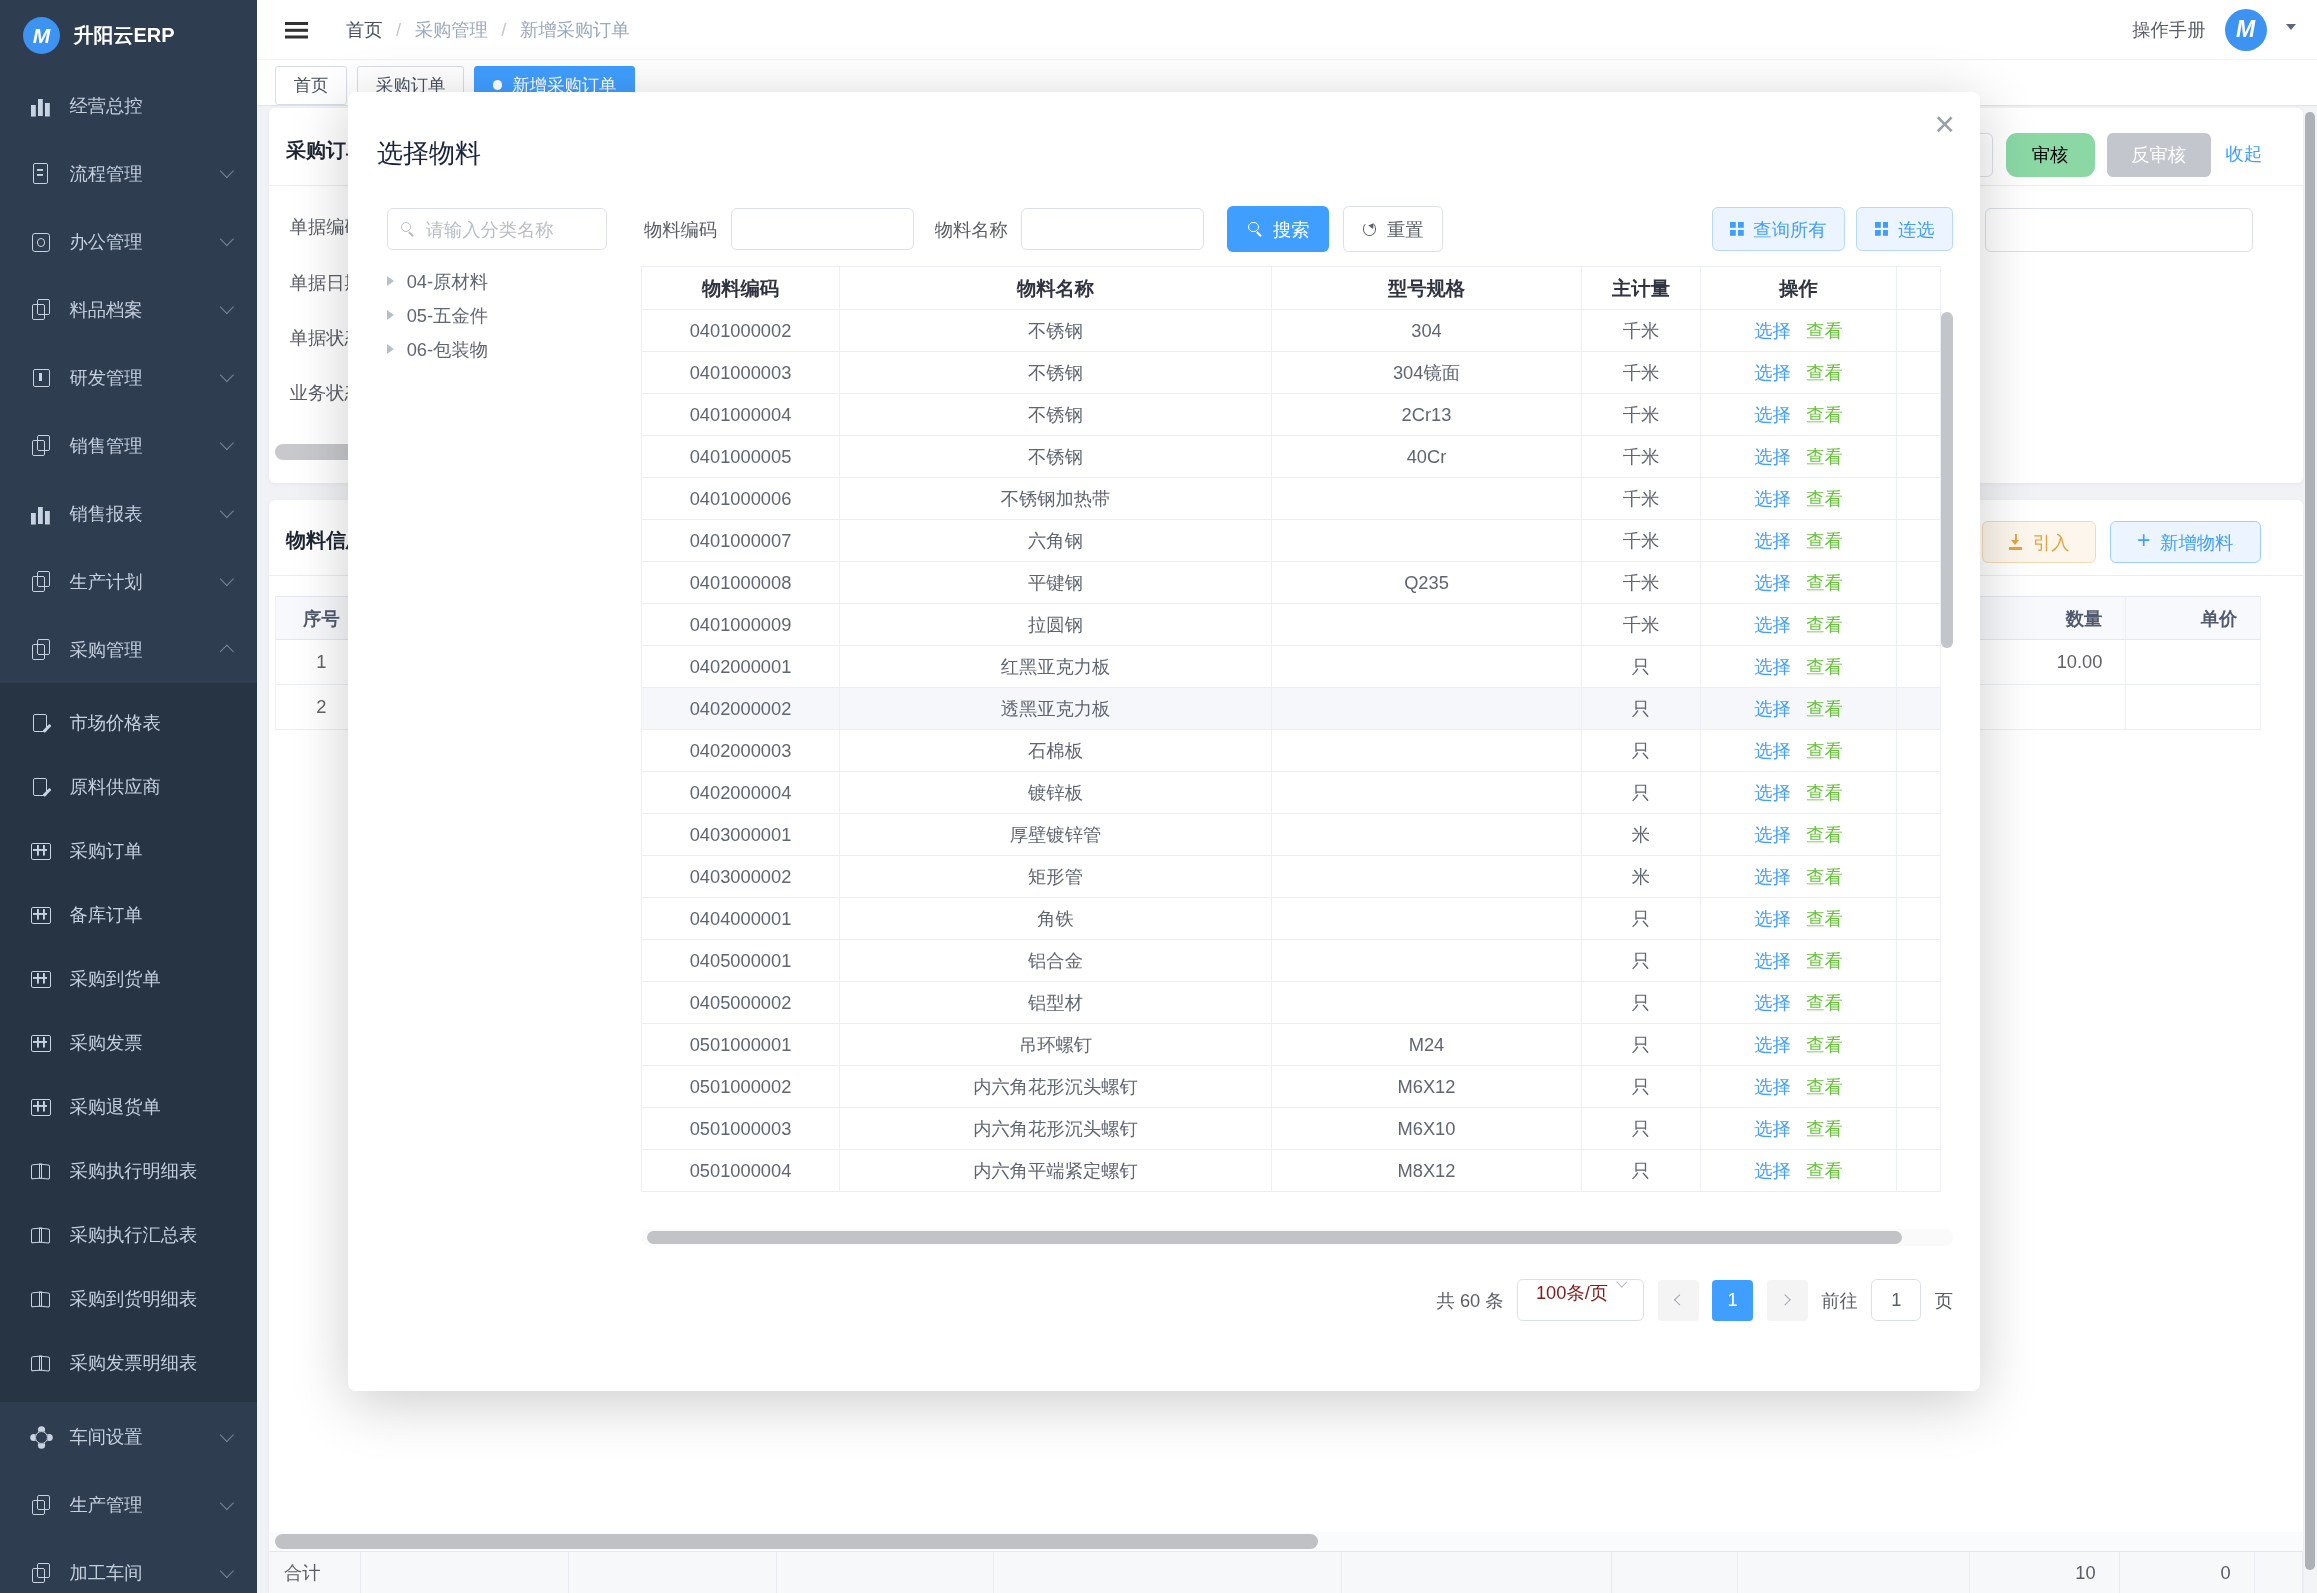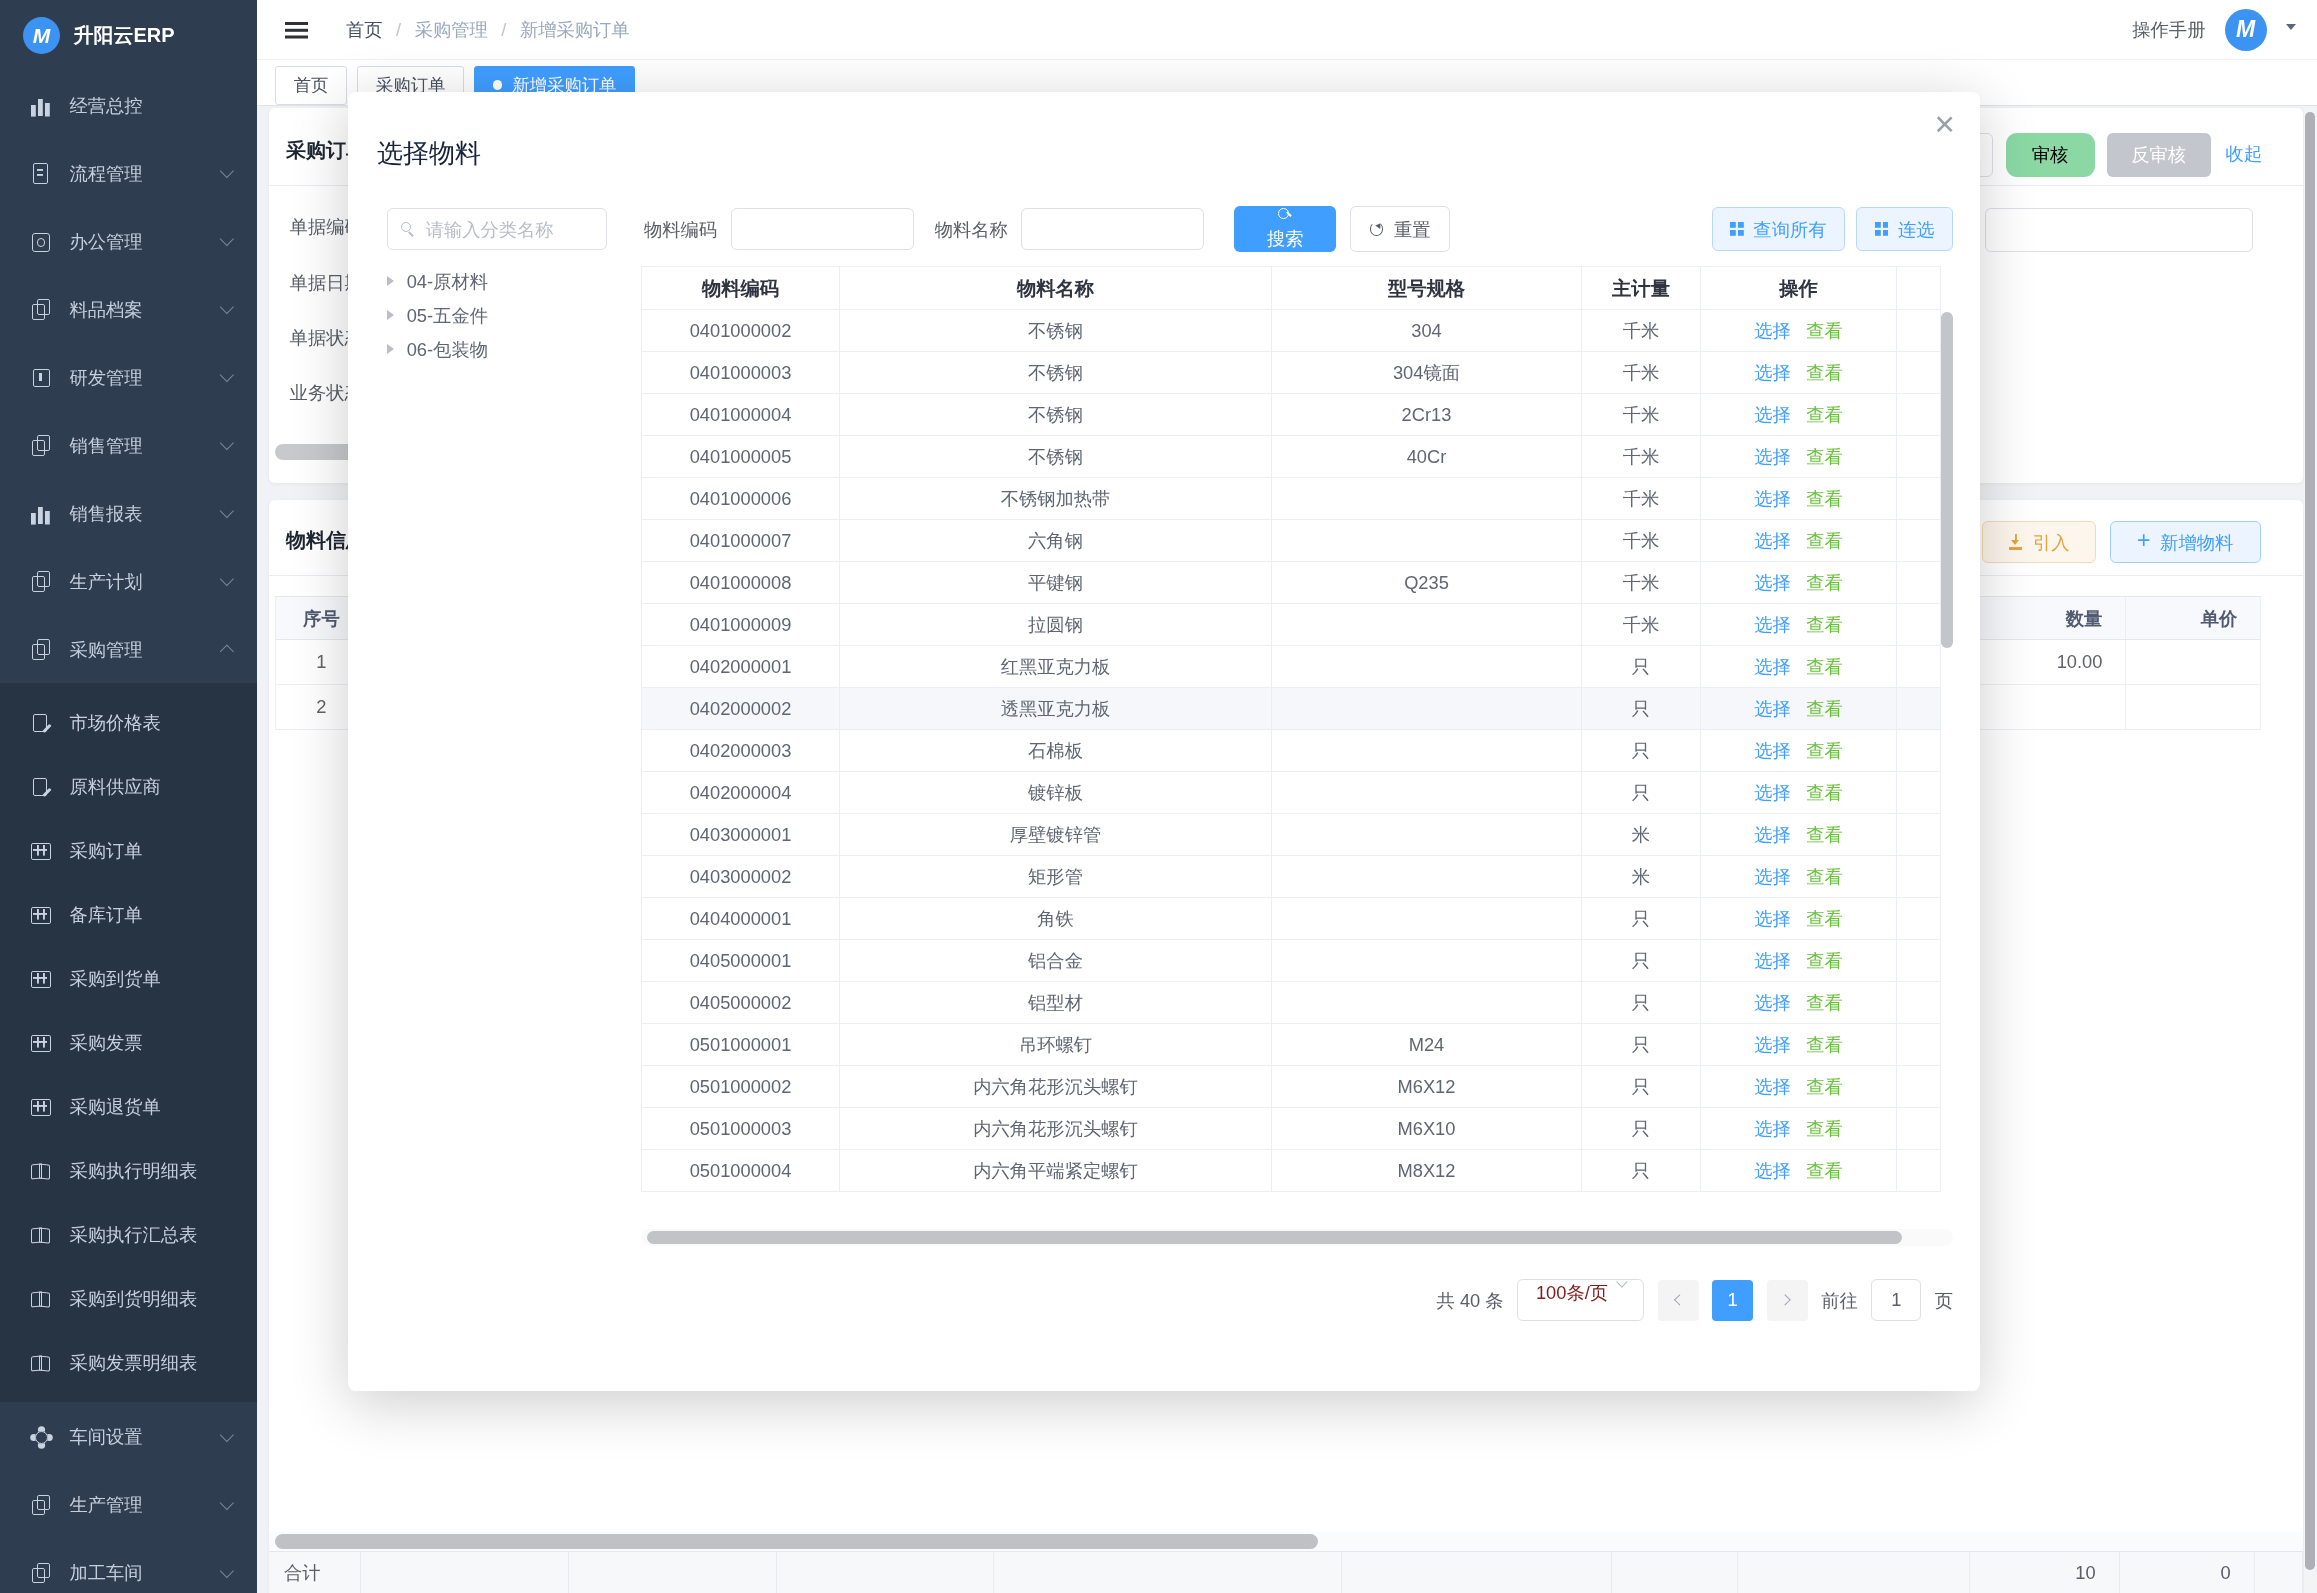--- a/index.html
+++ b/index.html
@@ -105,21 +105,21 @@
   .pagebar .thumb { position:absolute; left:1.9px; top:5.8px; width:9.7px; height:1458px; background:#adb0b5; border-radius:4.8px; }
 
   
   .modal { position:absolute; left:348px; top:92px; width:1632px; height:1299px; background:#fff; border-radius:7.7px; box-shadow:0 11.6px 58px rgba(0,0,0,.20); z-index:50; }
   .m-close { position:absolute; top:13.5px; right:25px; font-size:35px; color:#9aa0a8; cursor:pointer; line-height:1; }
   .m-title { position:absolute; left:29px; top:44px; font-size:26px; color:#17233d; }
   .m-filter { position:absolute; left:39px; top:114px; right:27px; height:46px; display:flex; align-items:center; font-size:18.3px; }
   .t-search { width:220px; height:42px; border:1px solid #dcdfe6; border-radius:5.8px; display:flex; align-items:center; gap:9.7px; padding:0 11.6px; color:#b8bdc6; }
   .f-label { margin-left:37px; color:#5a5e66; white-space:nowrap; }
   .f-input { margin-left:13.5px; width:183px; height:42px; border:1px solid #dcdfe6; border-radius:5.8px; background:#fff; }
-  .btn-search { margin-left:30px; width:102px; height:46px; background:#409eff; color:#fff;flex-direction:column; }
+  .btn-search { margin-left:23px; width:102px; height:46px; background:#409eff; color:#fff; }
   .btn-reset { margin-left:13.5px; width:100px; height:46px; border-color:#dcdfe6; color:#5a5e66; background:#fff; }
   .btn-lite { height:44px; background:#ecf5ff; border-color:#b7d7fb; color:#409eff; padding:0 17.4px; }
   .m-spacer { flex:1; }
   .ml12 { margin-left:11.6px; }
   .m-tree { position:absolute; left:39px; top:172px; width:241px; font-size:18.3px; color:#5f6672; }
   .tree-item { display:flex; align-items:center; height:34px; cursor:pointer; }
   .m-tablewrap { position:absolute; left:293px; top:174px; width:1312px; }
   table.mtable { border-collapse:collapse; width:1299px; table-layout:fixed; font-size:18.3px; }
   .mtable th, .mtable td { border:1px solid #ebeef5; text-align:center; height:42px; padding:0 5.8px; color:#5f6672; overflow:hidden; white-space:nowrap; }
   .mtable th { height:43px; font-weight:600; color:#2f3440; font-size:19.3px; background:#fff; }
@@ -618,21 +618,21 @@
         </tbody>
     </table>
     <div class="vthumb"></div>
   </div>
 
   <div class="m-hscroll">
     <div class="thumb"></div>
   </div>
 
   <div class="m-pagination">
-    <span>共 40 条</span>
+    <span>共 60 条</span>
     <div class="pg-select">
       <span>100条/页</span>
       <span class="chev"></span>
     </div>
     <div class="pg-btn">
         <span class="chev left"></span>
       </div>
     <div class="pg-cur">1</div>
     <div class="pg-btn">
         <span class="chev right"></span>

